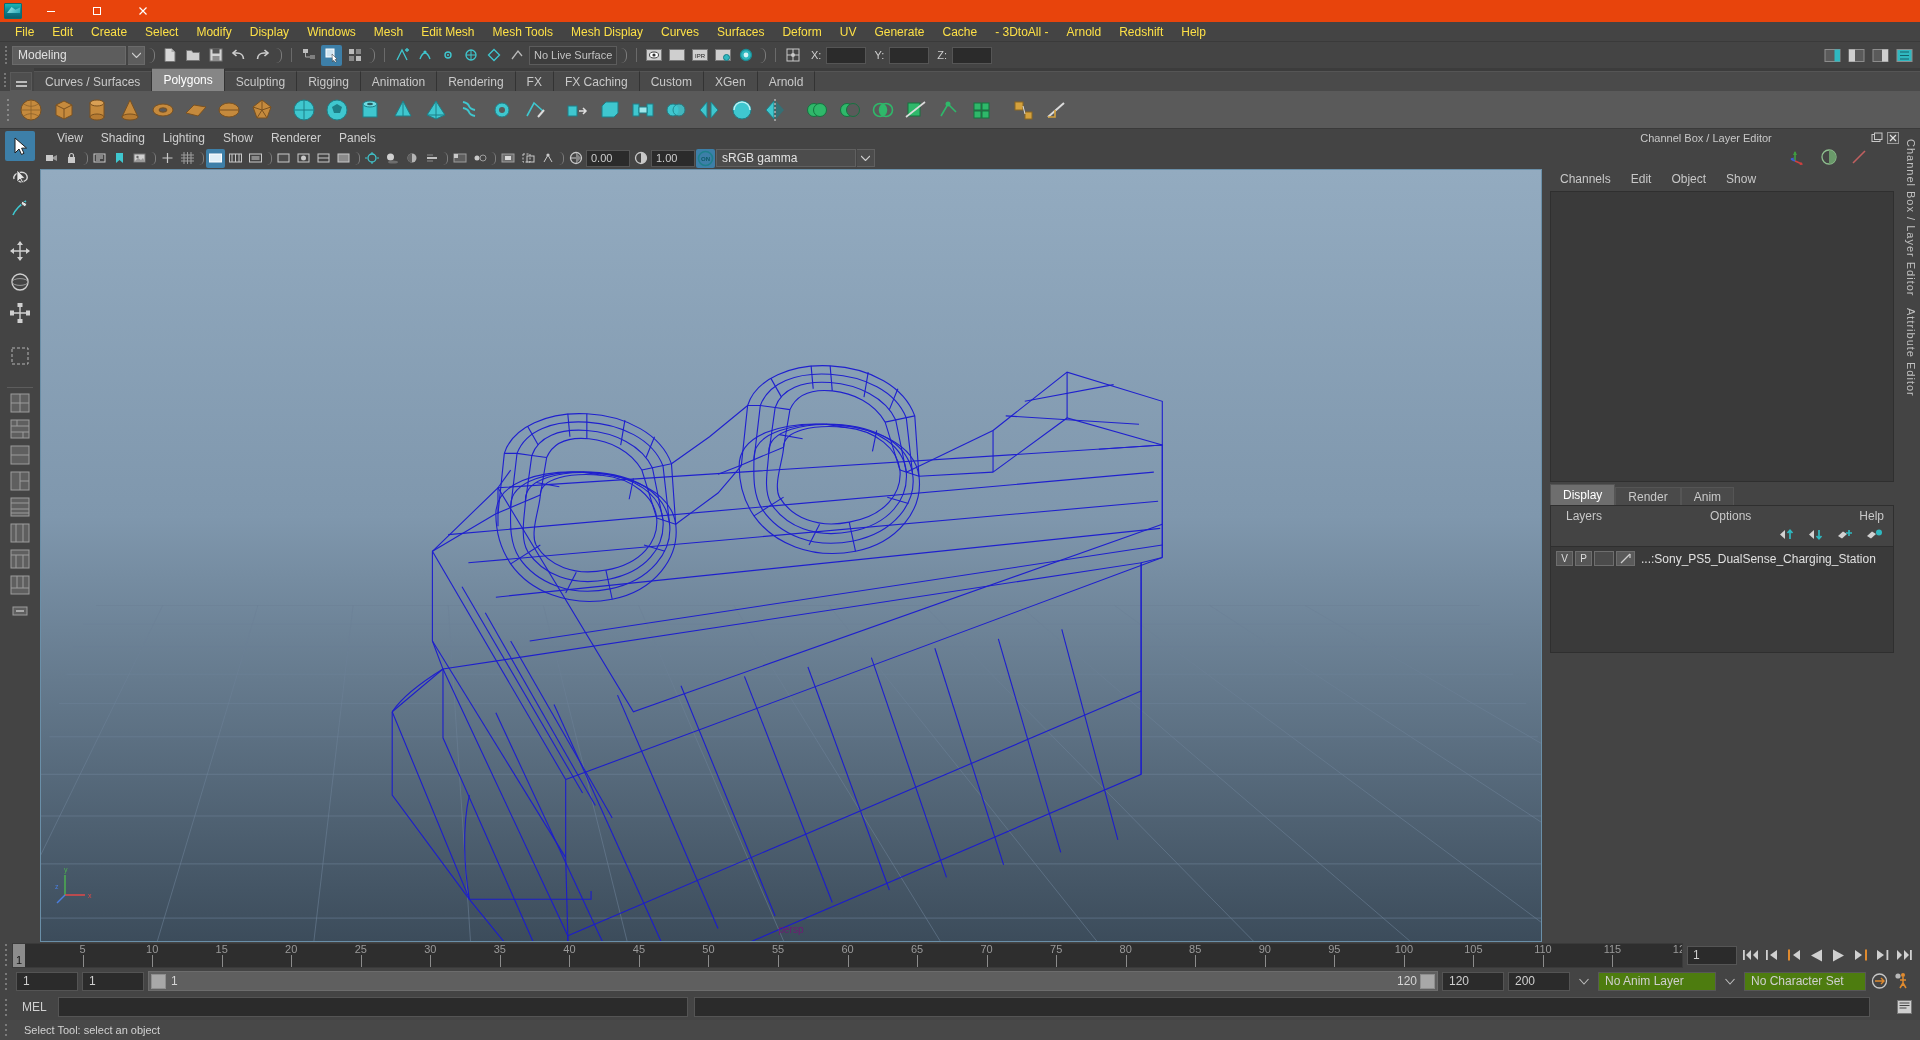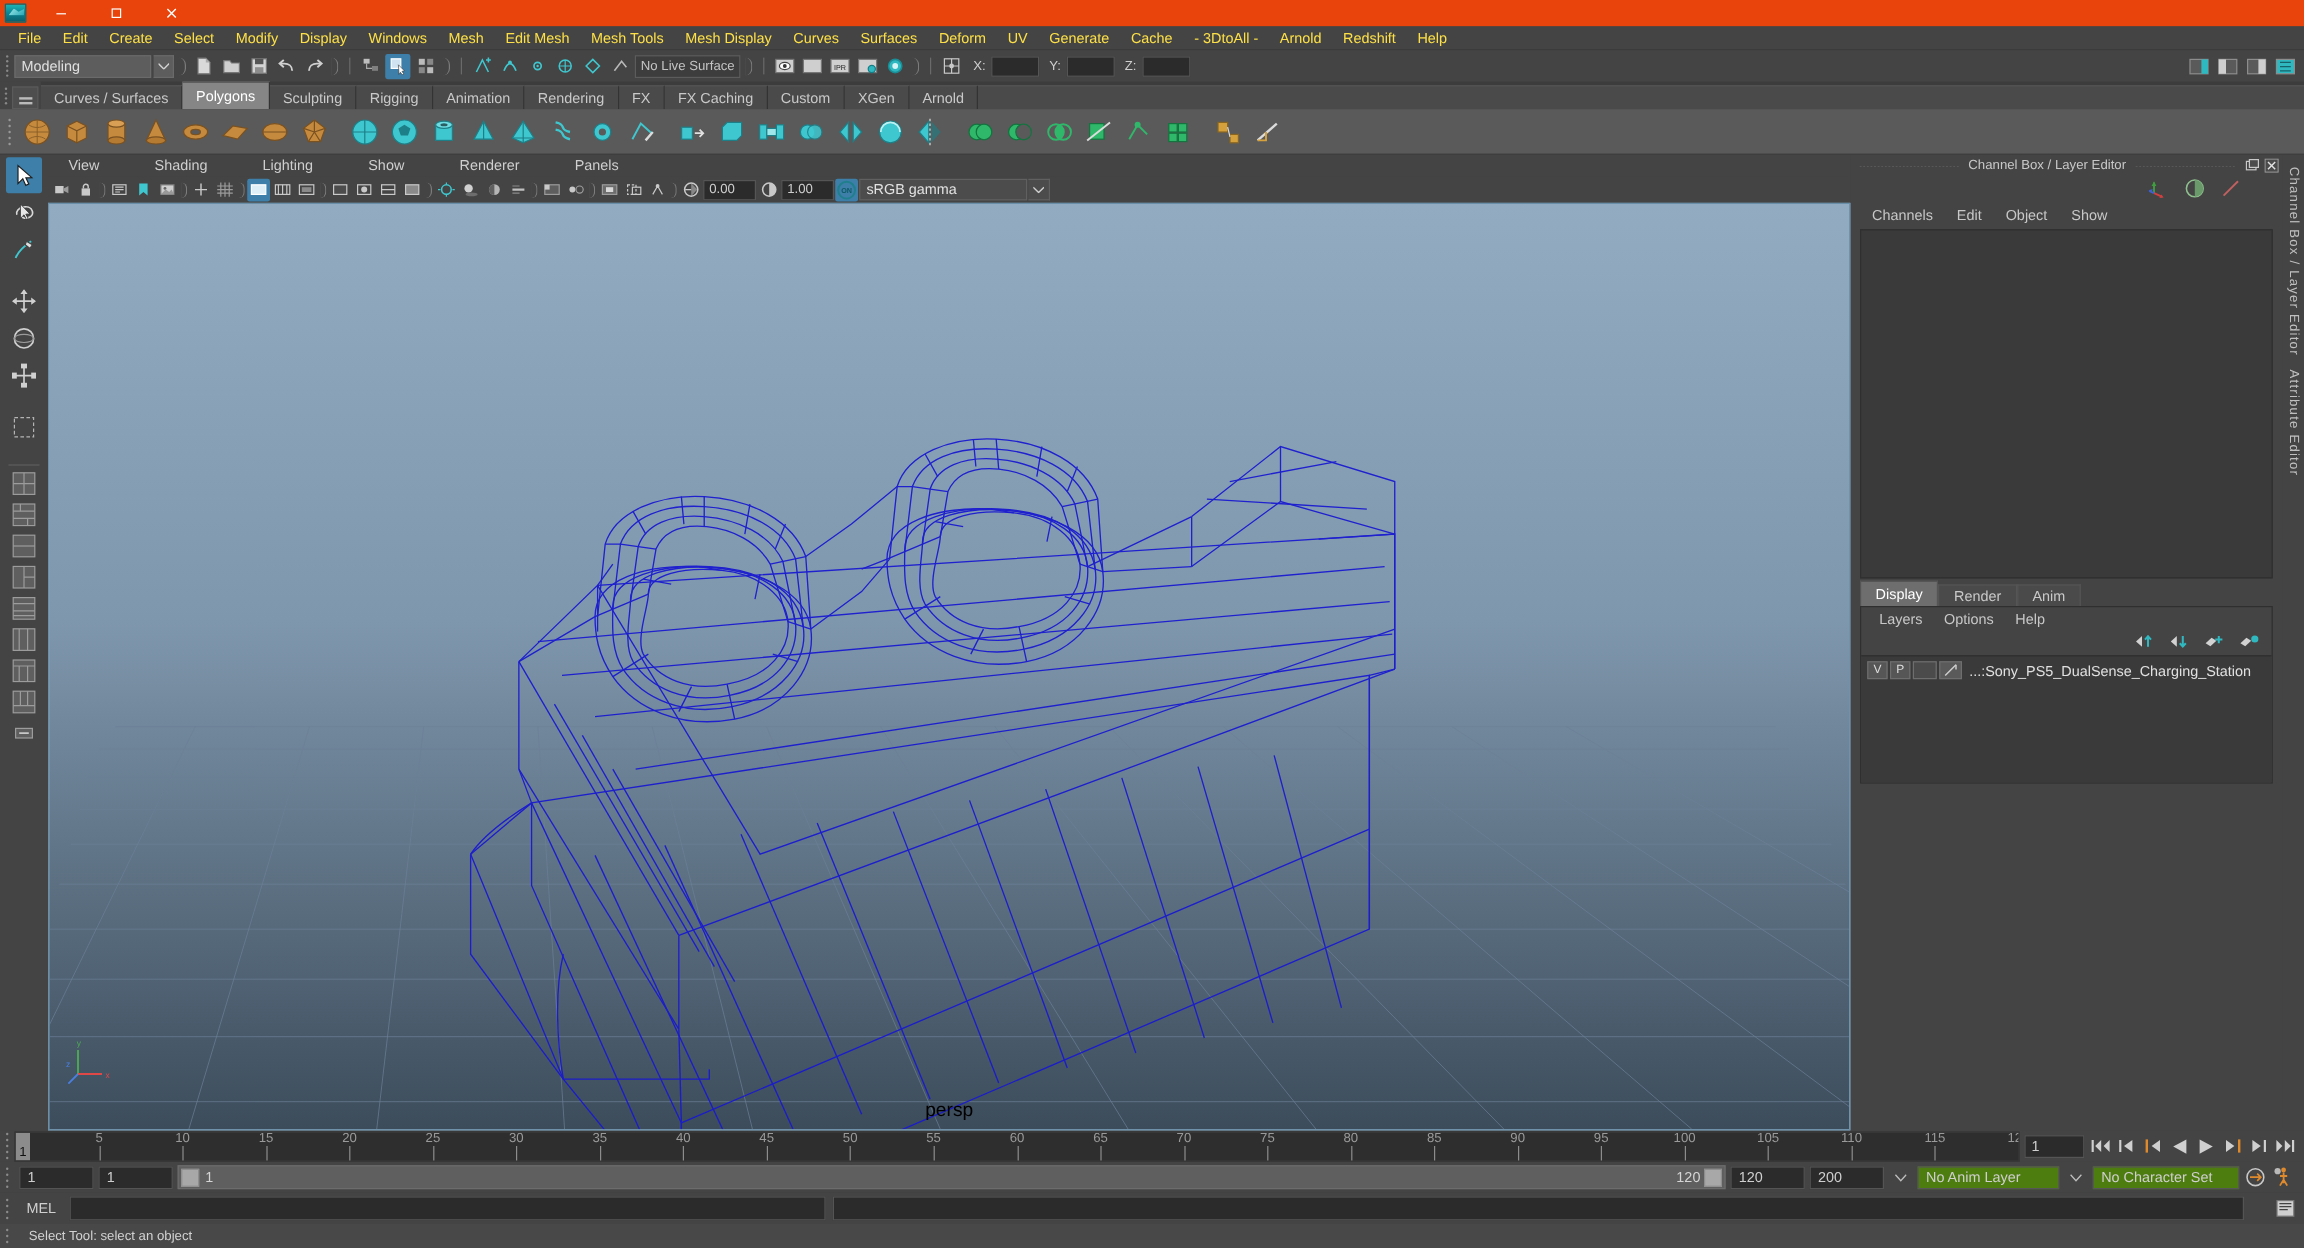--- a/index.html
+++ b/index.html
@@ -94,48 +94,48 @@
   
   .toolbox { width:40px; background:#444444; display:flex; flex-direction:column; align-items:center; padding-top:2px; flex:0 0 40px;}
   .tool { width:30px; height:30px; margin-bottom:1px; display:flex;align-items:center;justify-content:center;border-radius:2px;}
   .tool.sel{background:#3d7fa8;}
   .tb-gap{height:12px;}
   .tb-sep{width:26px;height:1px;background:#5d5d5d;margin:3px 0;}
   .qlayout { width:24px; height:24px; margin-bottom:2px; display:flex; align-items:center; justify-content:center;}
 
   
   .vpwrap { flex:1; display:flex; flex-direction:column; min-width:0; background:#444;}
-  .vpmenu { height:18px; background:#444444; display:flex; align-items:center; padding-left:8px; flex:0 0 18px;gap:28px;}
+  .vpmenu { height:18px; background:#444444; display:flex; align-items:center; padding-left:8px; flex:0 0 18px;}
   .vpmenu .mi { padding:0 9px; font-size:12px; line-height:18px; color:#cfcfcf;}
   .vptools { height:22px; background:#444444; display:flex; align-items:center; flex:0 0 22px; gap:1px; padding-left:2px;}
   .vtbtn { width:19px;height:19px;display:flex;align-items:center;justify-content:center;border-radius:2px;}
   .vtbtn.on{background:#3d7fa8;}
   .vtsep{width:7px;height:16px;display:flex;align-items:center;justify-content:center;}
   .vtsep:before{content:"";width:4px;height:13px;border-right:1px solid #7c7c7c;border-radius:0 8px 8px 0;}
   .numfield{width:44px;height:17px;background:#2b2b2b;border:1px solid #555;color:#cdcdcd;font-size:11px;display:flex;align-items:center;padding-left:4px;}
   .gammabox{width:140px;height:18px;background:#4c4c4c;border:1px solid #606060;color:#e2e2e2;font-size:12px;display:flex;align-items:center;padding-left:5px;}
   .gammaarrow{width:18px;height:18px;background:#4c4c4c;border:1px solid #606060;border-left:none;display:flex;align-items:center;justify-content:center;}
   .viewport { flex:1; position:relative; overflow:hidden; border:1px solid #6a8fa8; background:#8ba5ba; min-height:0;}
-  .vp-label{ position:absolute; bottom:6px; left:50%; transform:translateX(-50%); color:#000000; font-size:16px;}
+  .vp-label{ position:absolute; bottom:6px; left:50%; transform:translateX(-50%); color:#701a75; font-size:10px;}
   .axis-gnomon{ position:absolute; left:14px; bottom:36px; width:42px; height:42px;}
 
   
   .rightpanel{ width:360px; flex:0 0 360px; background:#444444; display:flex; flex-direction:column; }
   .rp-title{ height:18px; display:flex; align-items:center; font-size:11px; color:#c8c8c8; }
   .dotline{ flex:1; height:1px; margin:0 7px; background-image: radial-gradient(#7b7b7b 1px, transparent 1px); background-size:3px 3px; background-position:0 0; opacity:.9;}
   .rp-btn{width:14px;height:14px;display:flex;align-items:center;justify-content:center;margin-right:2px;}
   .cb-toolicons{height:22px;display:flex;align-items:center;justify-content:flex-end;padding-right:34px;gap:12px;}
   .cbmenu{height:20px;display:flex;align-items:center;padding-left:8px;}
   .cbmenu .mi{padding:0 10px;font-size:12px;line-height:20px;}
   .cbbody{flex:1;background:#3a3a3a;border:1px solid #2f2f2f;margin:2px 8px 2px 8px;min-height:0;}
   .layertabs{display:flex;align-items:flex-end;height:21px;padding-left:8px;}
   .ltab{height:18px;padding:0 12px;font-size:12px;display:flex;align-items:center;background:#4a4a4a;border:1px solid #555;border-bottom:none;color:#c9c9c9;}
   .ltab.sel{background:#6e6e6e;color:#fff;height:21px;}
   .layerbox{margin:0 8px 0 8px;border:1px solid #2f2f2f;background:#444;flex:0 0 auto;}
-  .lmenu{height:20px;display:flex;align-items:center;padding-left:6px;}
+  .lmenu{height:20px;display:flex;align-items:center;padding-left:6px;justify-content:space-between;}
   .lmenu .mi{padding:0 9px;font-size:12px;line-height:20px;}
   .licons{height:20px;display:flex;align-items:center;justify-content:flex-end;gap:12px;padding-right:10px;}
   .layerlist{height:106px;background:#3a3a3a;border-top:1px solid #2f2f2f;padding:3px 2px;}
   .layerrow{height:17px;display:flex;align-items:center;gap:2px;padding-left:3px;}
   .lcell{width:17px;height:15px;background:#565656;border:1px solid #6e6e6e;display:flex;align-items:center;justify-content:center;font-size:10px;color:#ddd;}
   .lcell.blank{background:#4b4b4b;width:20px;}
   .lcolor{width:19px;height:15px;background:#5a5a5a;border:1px solid #6e6e6e;display:flex;align-items:center;justify-content:center;}
   .lname{font-size:12px;color:#e0e0e0;margin-left:4px;}
   .rp-sidebar{width:18px;flex:0 0 18px;background:#444;display:flex;flex-direction:column;align-items:center;padding-top:4px;}
   .vtab{writing-mode:vertical-rl;font-size:11px;color:#c0c0c0;padding:6px 0;letter-spacing:1px;}

